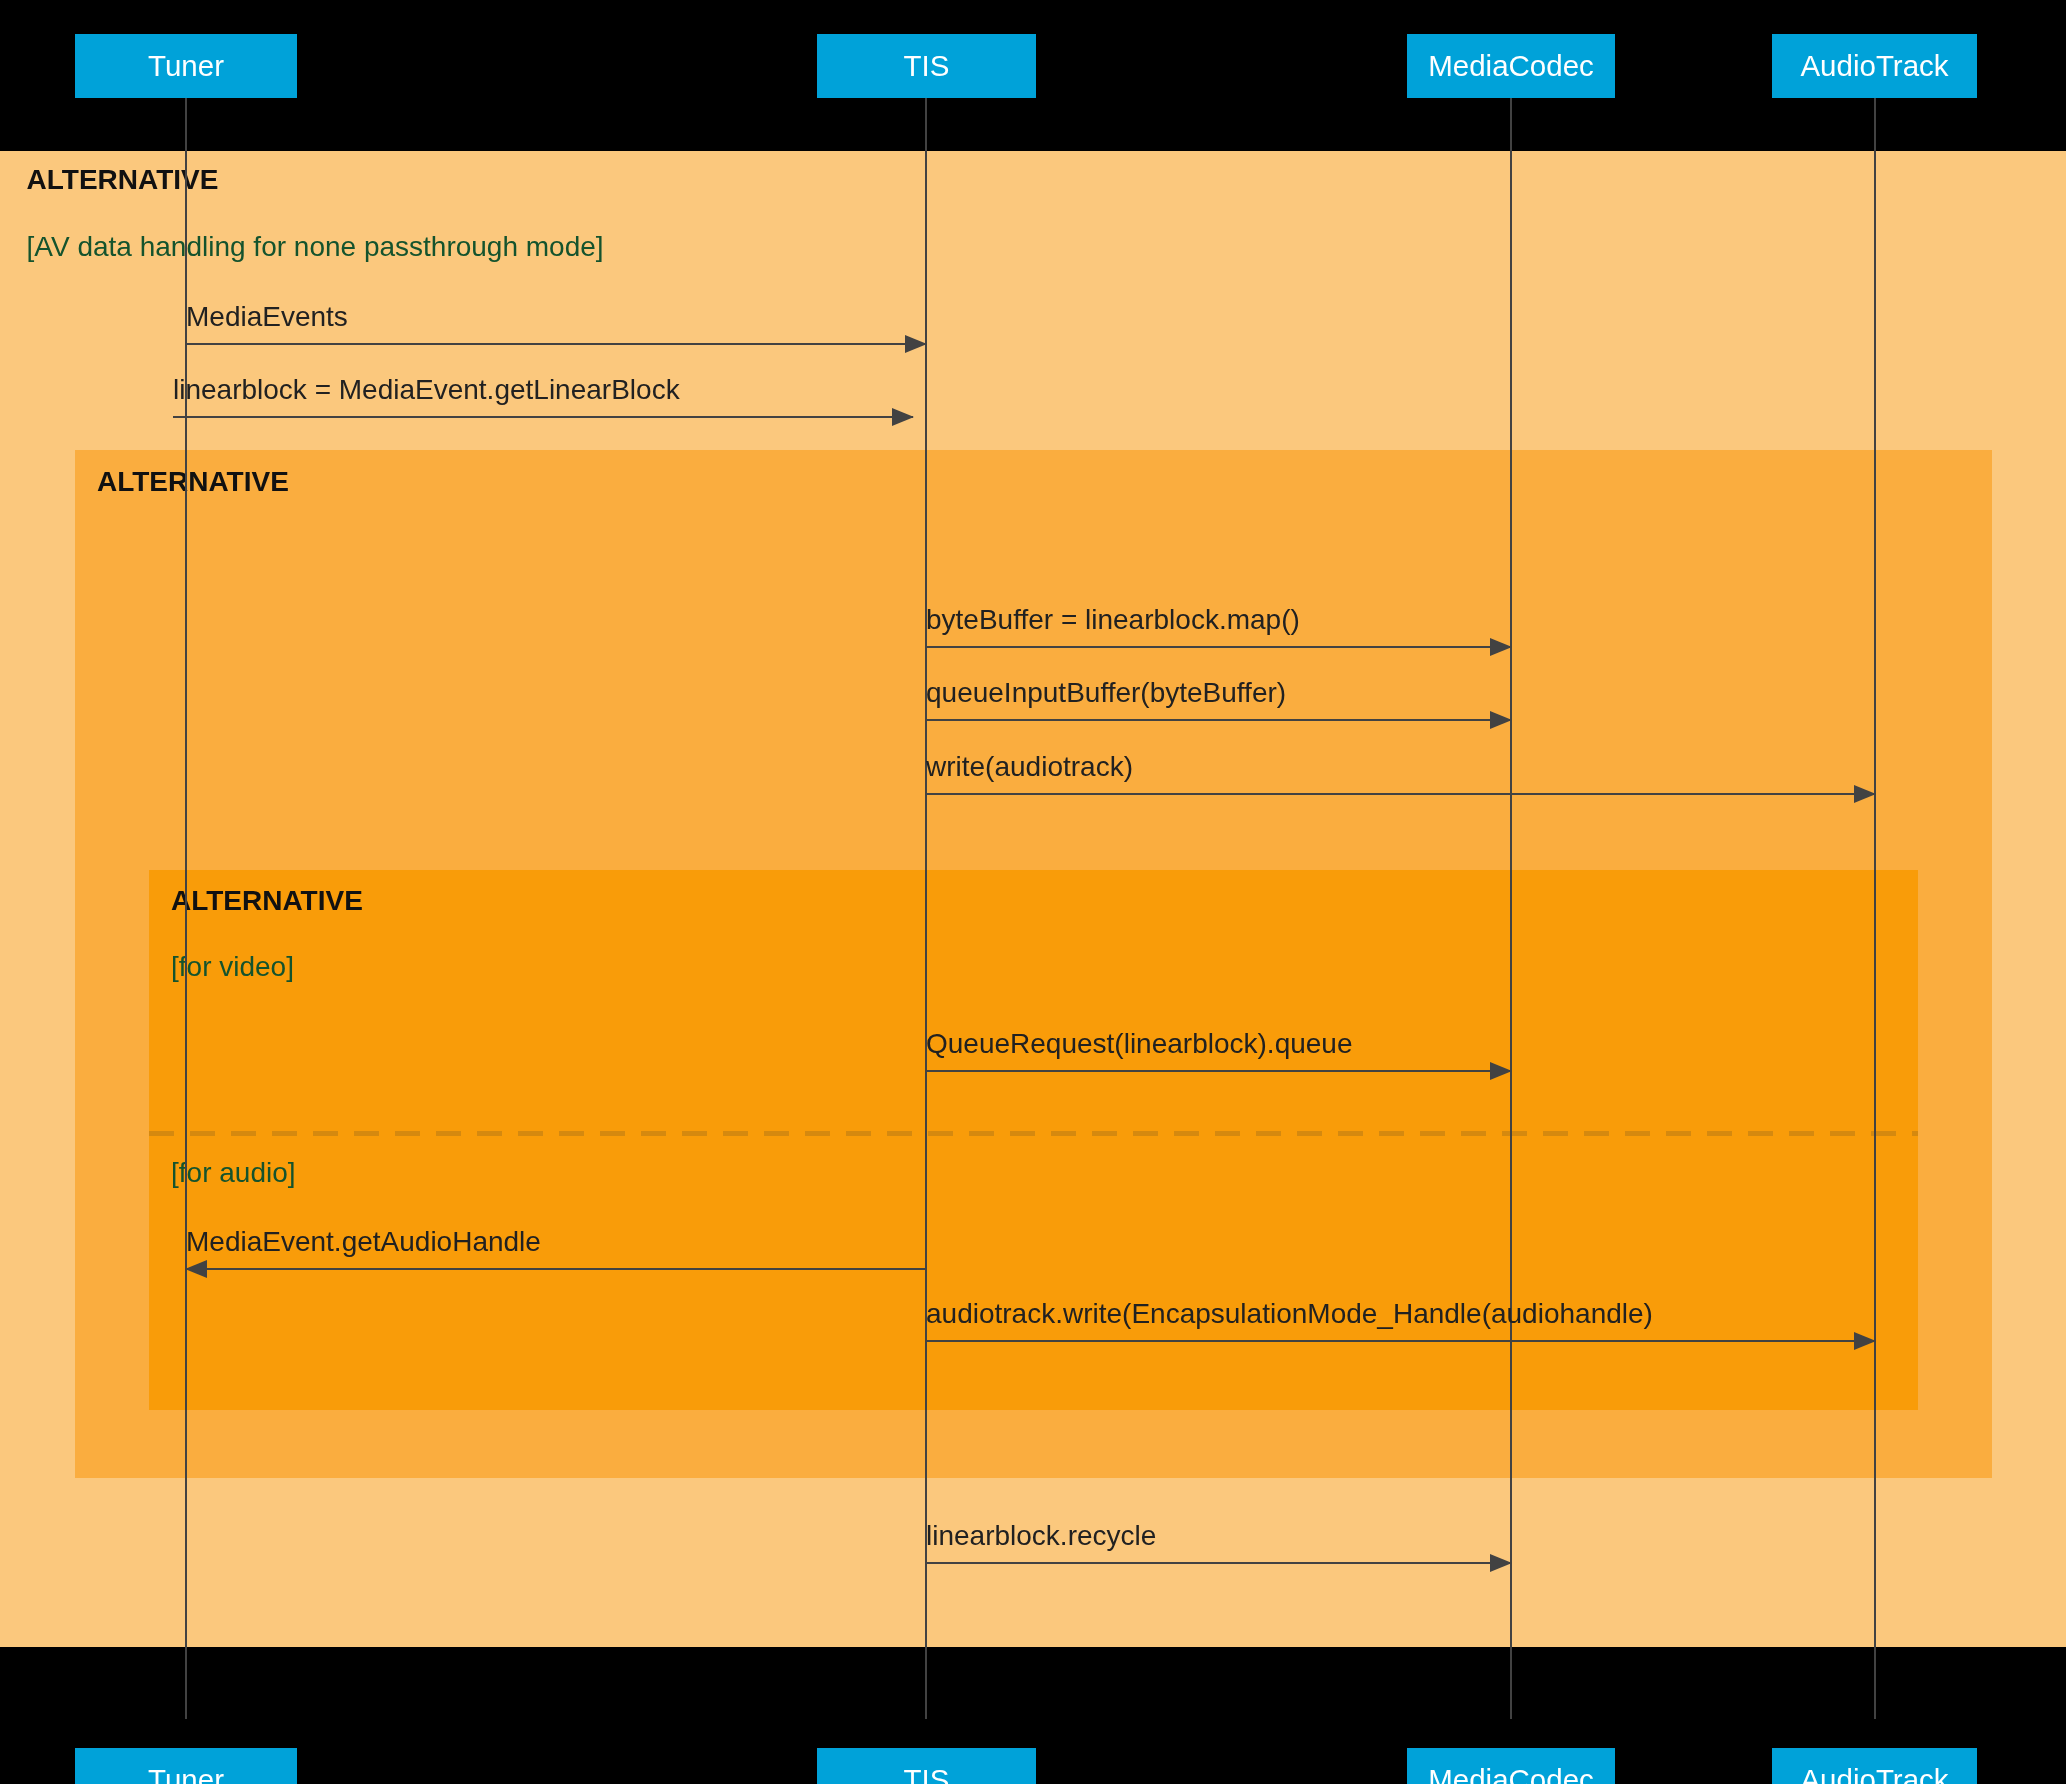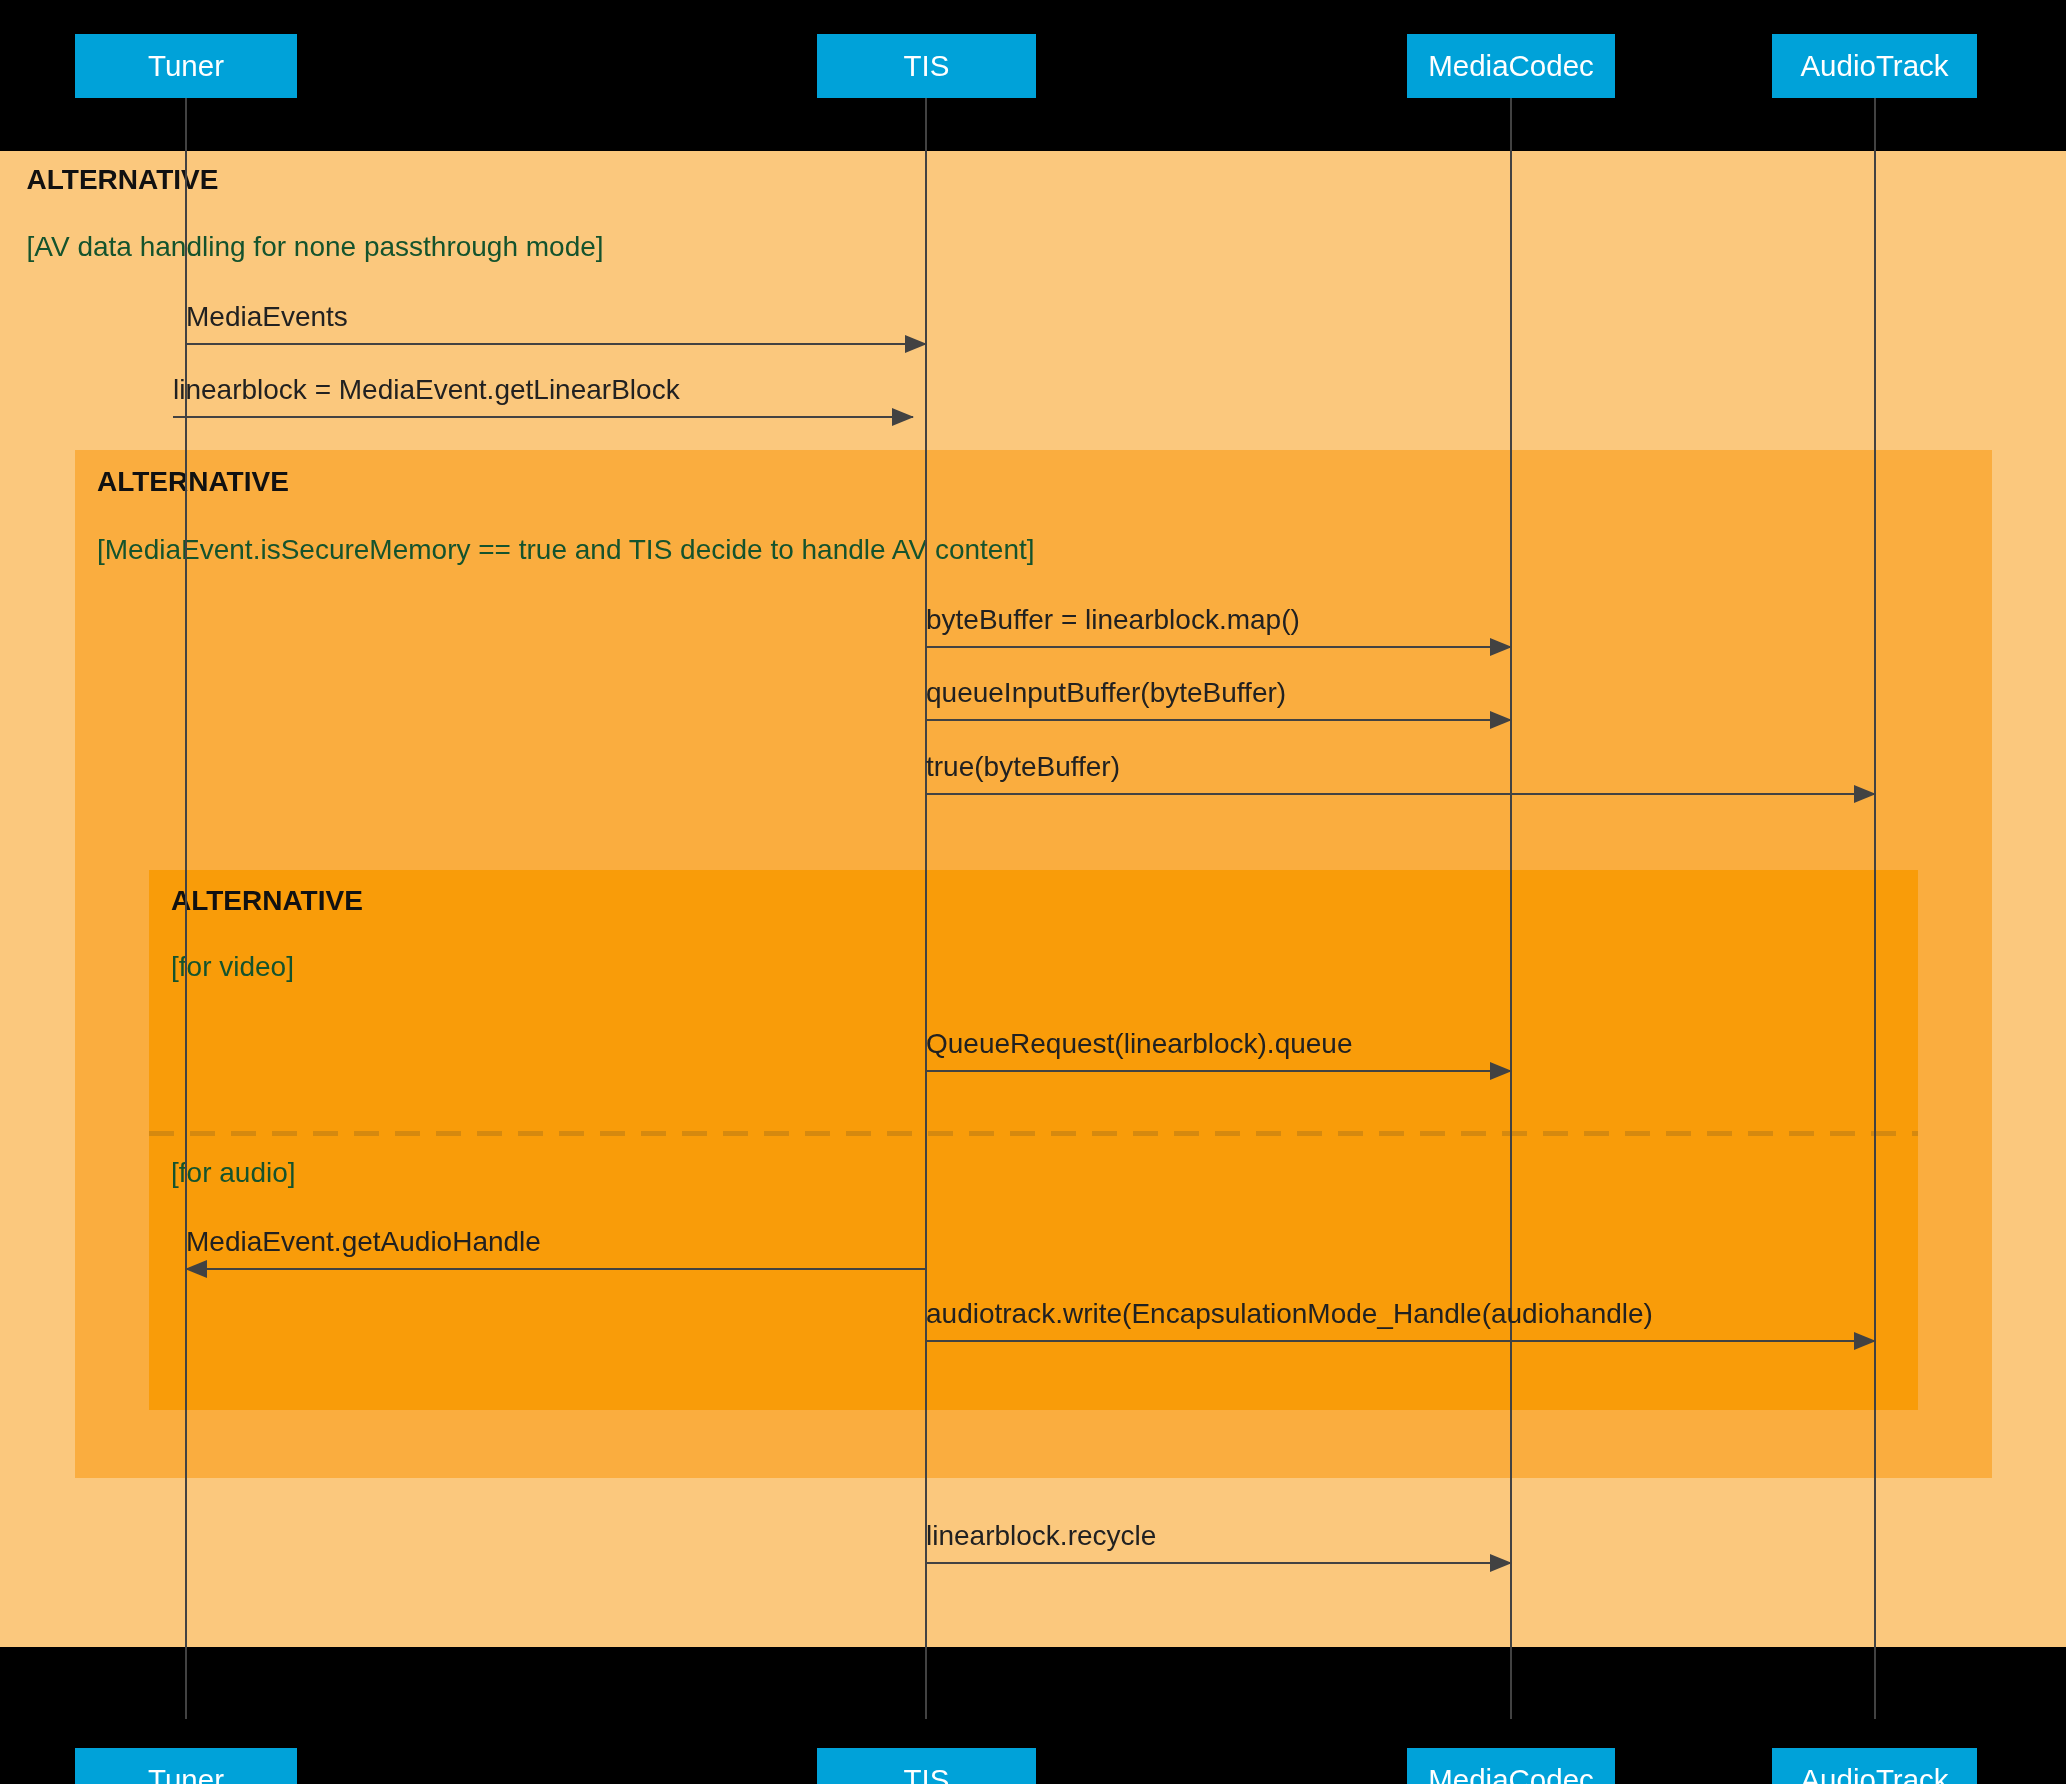--- a/index.html
+++ b/index.html
@@ -100,21 +100,20 @@
 
 <div class="canvas">
 
   <div class="frame frame-outer">
     <div class="frame-title" style="left:26.6px;top:12.6px;">ALTERNATIVE</div>
     <div class="frame-guard" style="left:26.6px;top:80px;">[AV data handling for none passthrough mode]</div>
   </div>
 
   <div class="frame frame-mid">
     <div class="frame-title" style="left:22px;top:16.2px;">ALTERNATIVE</div>
-    <div class="frame-guard" style="left:22px;top:84px;">[MediaEvent.isSecureMemory == true and TIS decide to handle AV content]</div>
   </div>
 
   <div class="frame frame-inner">
     <div class="frame-title" style="left:22px;top:14.8px;">ALTERNATIVE</div>
     <div class="frame-guard" style="left:22px;top:81px;">[for video]</div>
     <div class="divider"></div>
     <div class="frame-guard" style="left:22px;top:287px;">[for audio]</div>
   </div>
 
   <div class="lifeline" style="left:185px;"></div>
@@ -136,21 +135,21 @@
     <div class="msg-label">byteBuffer = linearblock.map()</div>
     <div class="arrow-head right"></div>
   </div>
 
   <div class="msg" style="left:926px;top:719px;width:585px;">
     <div class="msg-label">queueInputBuffer(byteBuffer)</div>
     <div class="arrow-head right"></div>
   </div>
 
   <div class="msg" style="left:926px;top:793px;width:949px;">
-    <div class="msg-label">true(byteBuffer)</div>
+    <div class="msg-label">write(audiotrack)</div>
     <div class="arrow-head right"></div>
   </div>
 
   <div class="msg" style="left:926px;top:1070px;width:585px;">
     <div class="msg-label">QueueRequest(linearblock).queue</div>
     <div class="arrow-head right"></div>
   </div>
 
   <div class="msg" style="left:186px;top:1268px;width:740px;">
     <div class="msg-label">MediaEvent.getAudioHandle</div>

